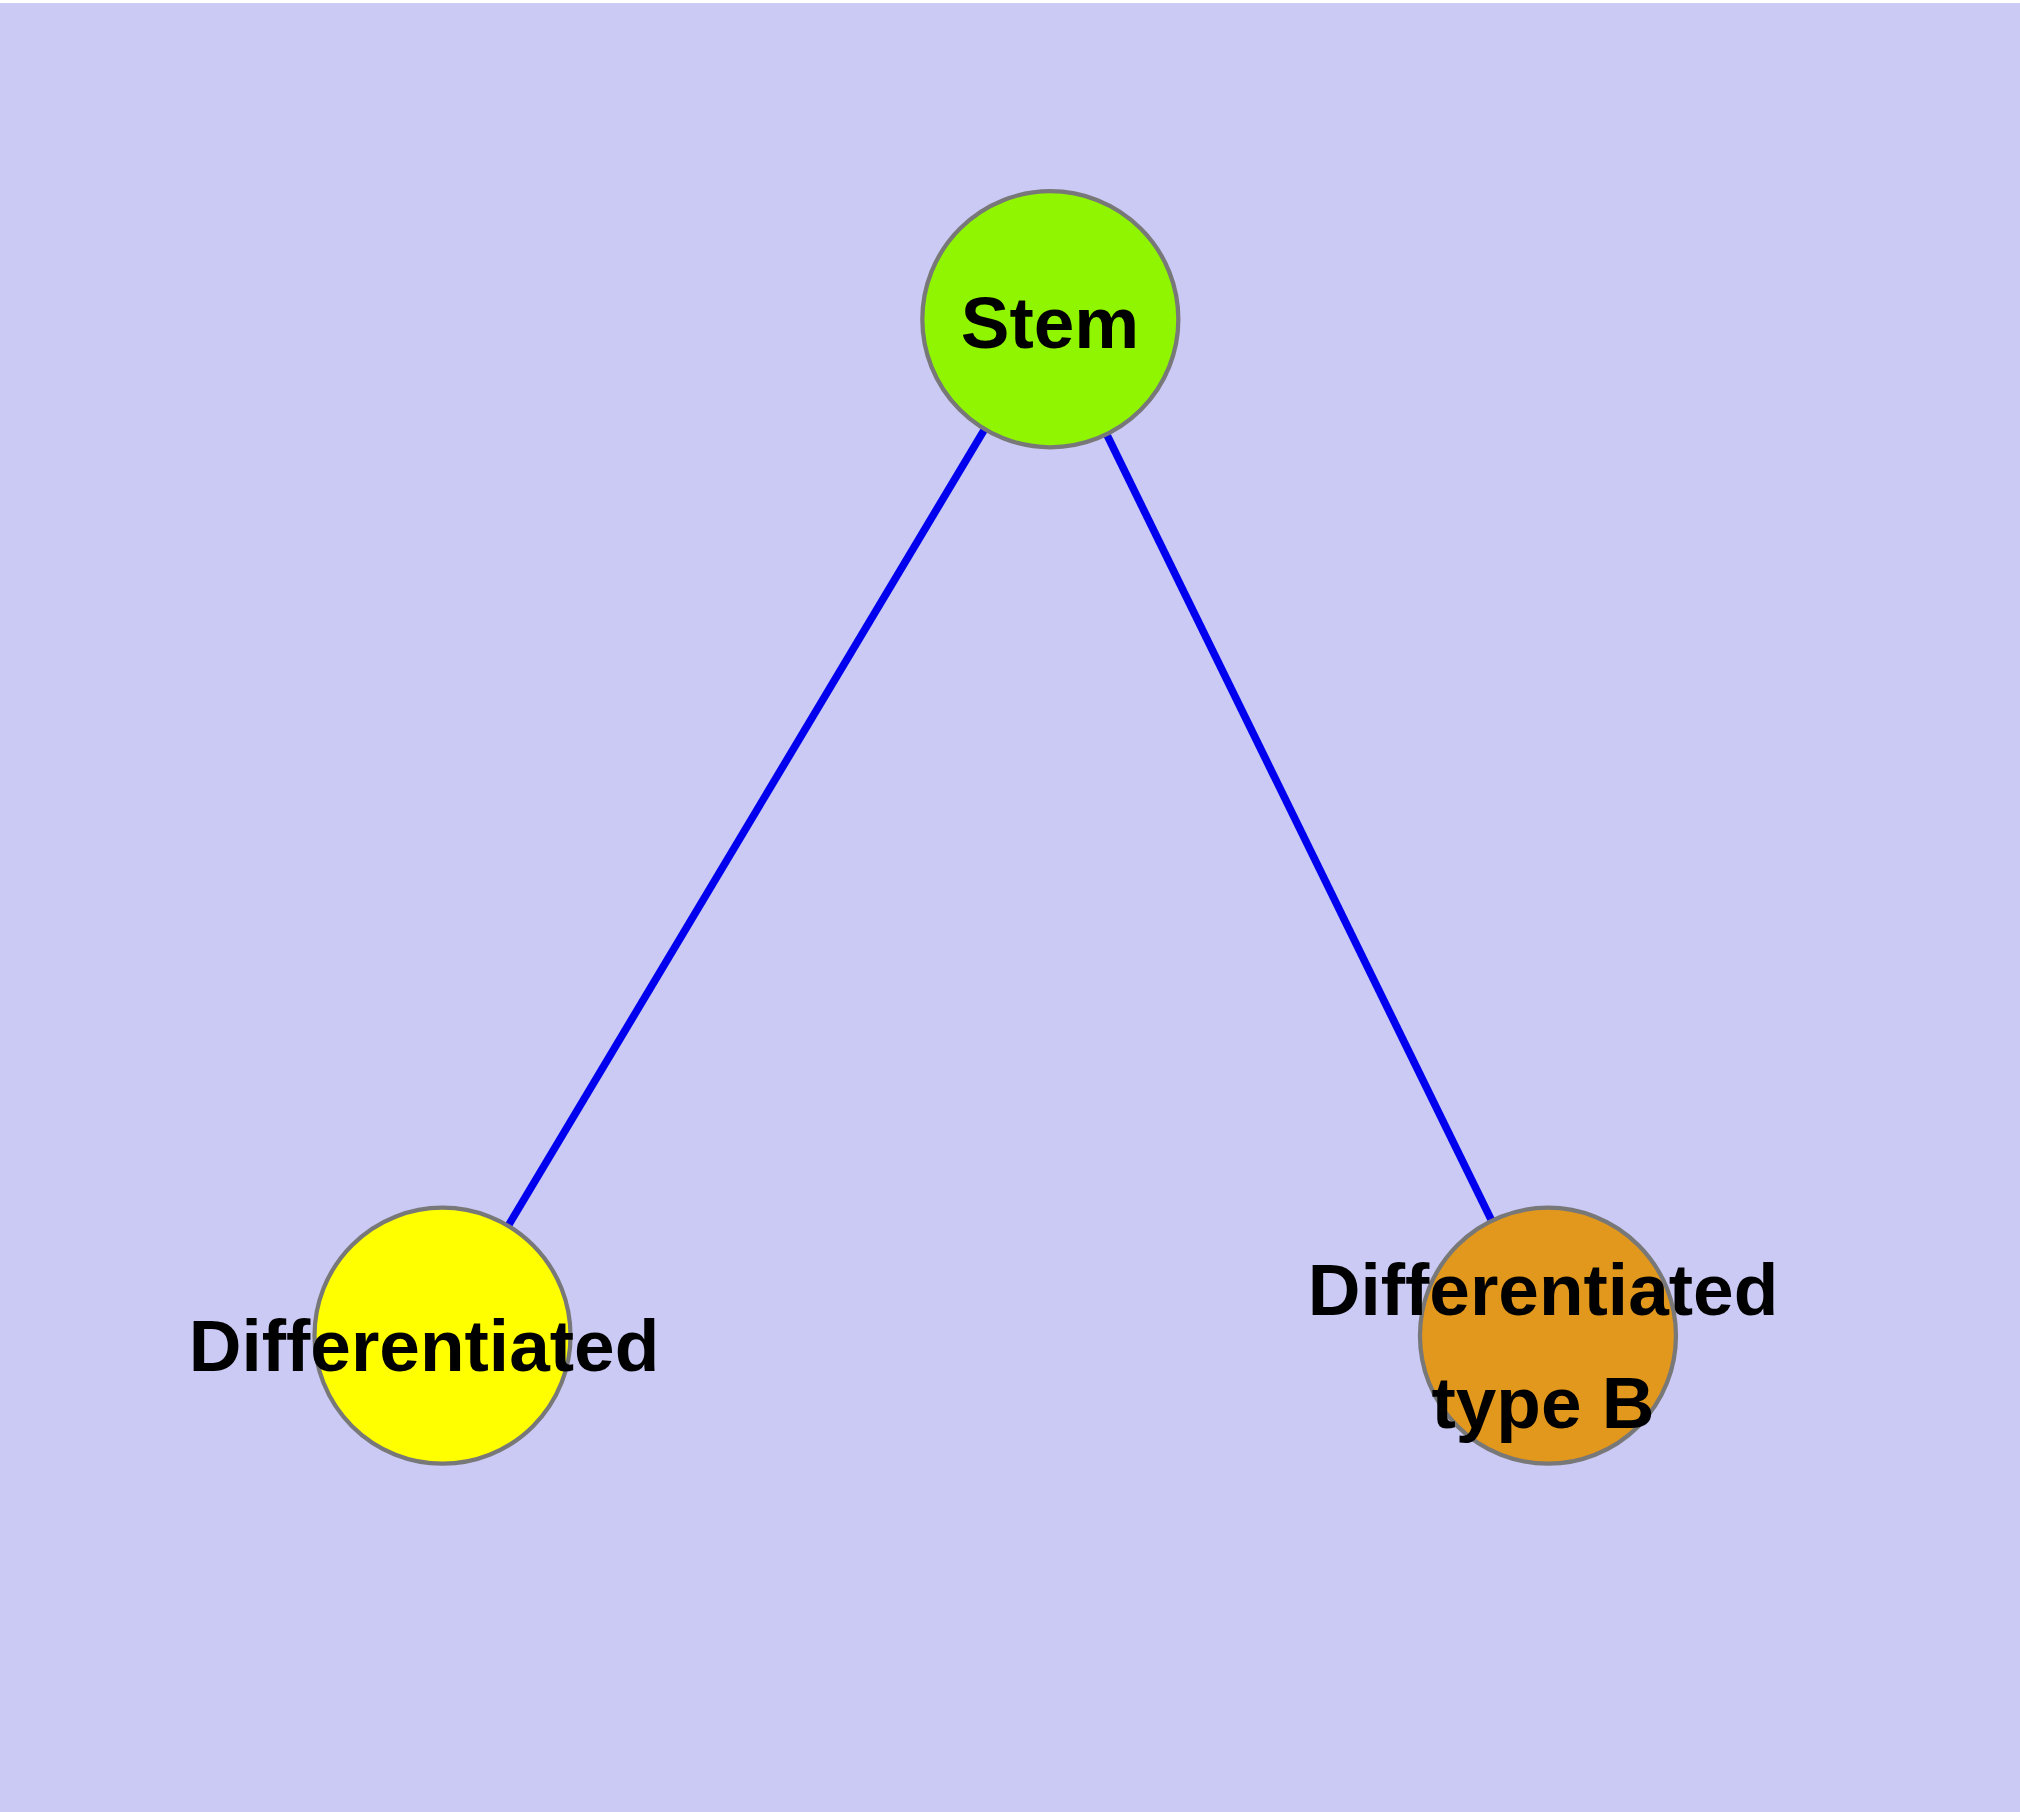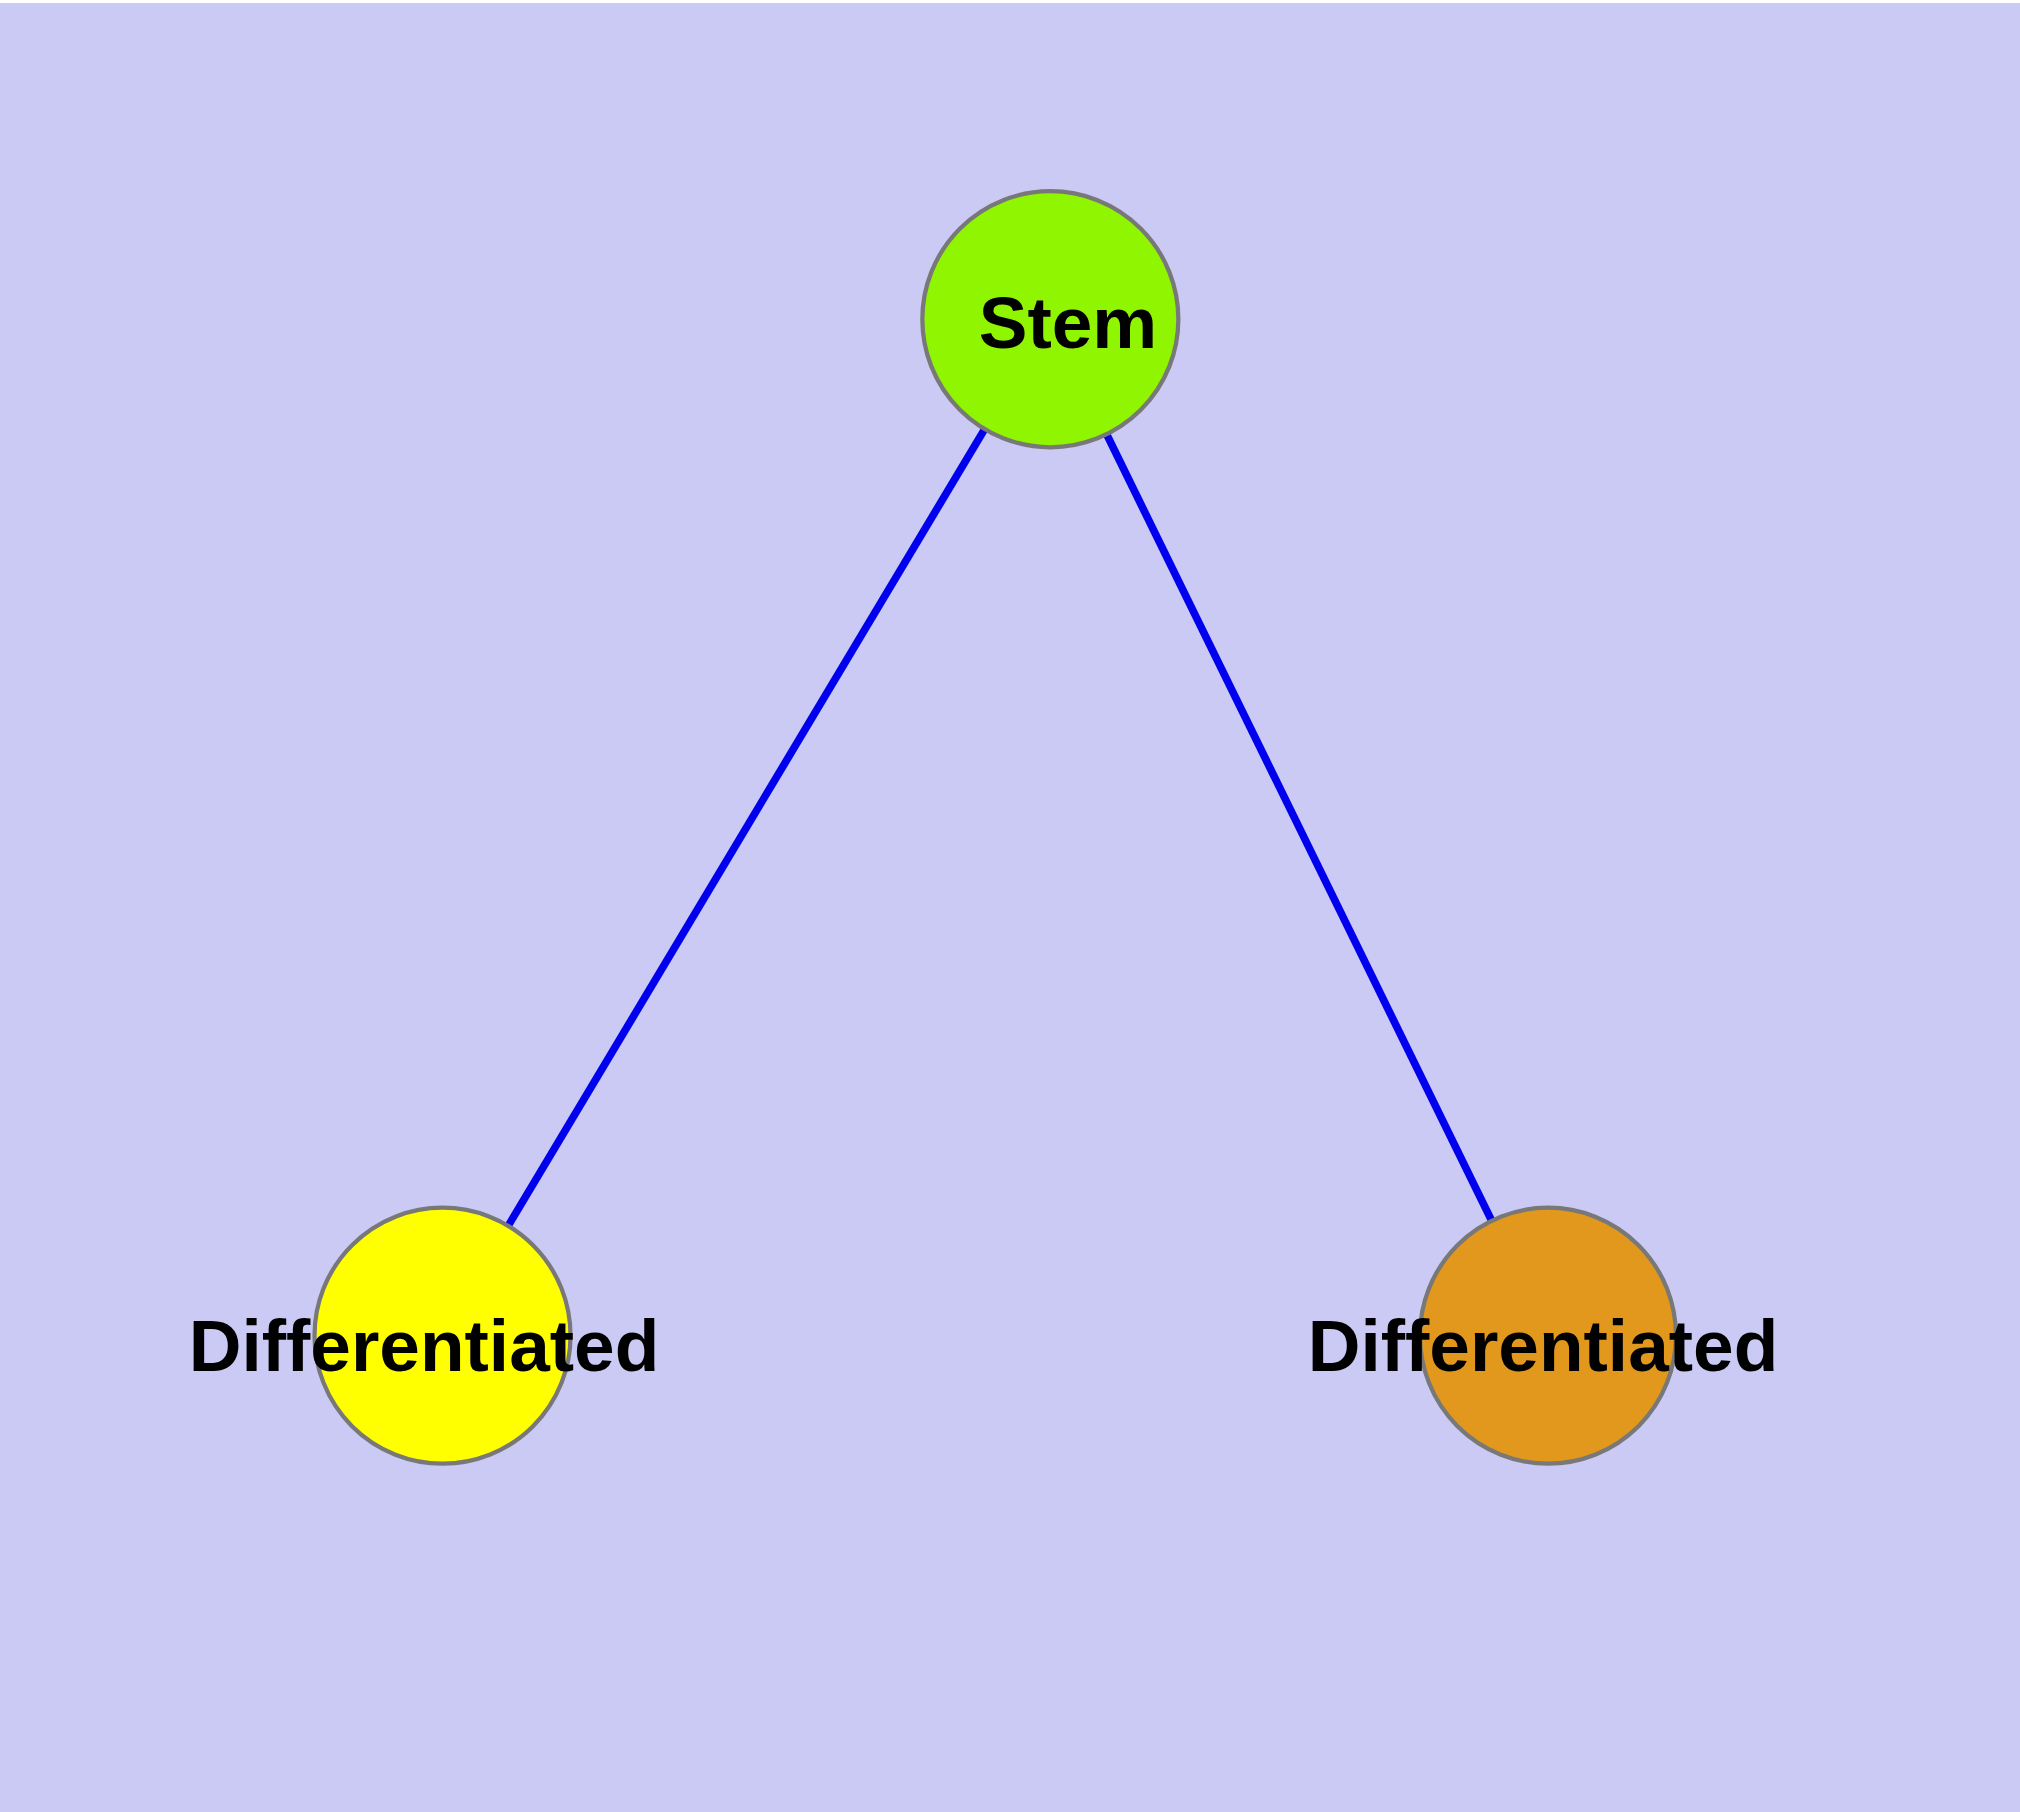--- a/index.html
+++ b/index.html
@@ -55,26 +55,27 @@
 
     <line class="edge" x1="1239" y1="373" x2="1826" y2="1572" stroke="#0000EE"></line>
 
     <circle class="node" cx="1239" cy="373" r="151" fill="#8FF500" stroke="#787878"></circle>
 
     <circle class="node" cx="522" cy="1572" r="151" fill="#FFFF00" stroke="#787878"></circle>
 
     <circle class="node" cx="1826" cy="1572" r="151" fill="#E2971D" stroke="#787878"></circle>
   </svg>
 
-  <div class="node-label" style="left: 1050px; top: 320px; color: rgb(0, 0, 0); margin-left: 18px;">
+  <div class="node-label" style="left: 1050px; top: 320px; color: rgb(0, 0, 0);">
     <div>Stem</div>
   </div>
 
   <div class="node-label" style="left: 424px; top: 1343px; color: rgb(0, 0, 0);">
     <div>Differentiated</div>
   </div>
 
   <div class="node-label" style="left: 1543px; top: 1343px; color: rgb(0, 0, 0);">
     <div>Differentiated</div>
+    <div>type B</div>
   </div>
 
 </div>
 
 
 </body></html>

